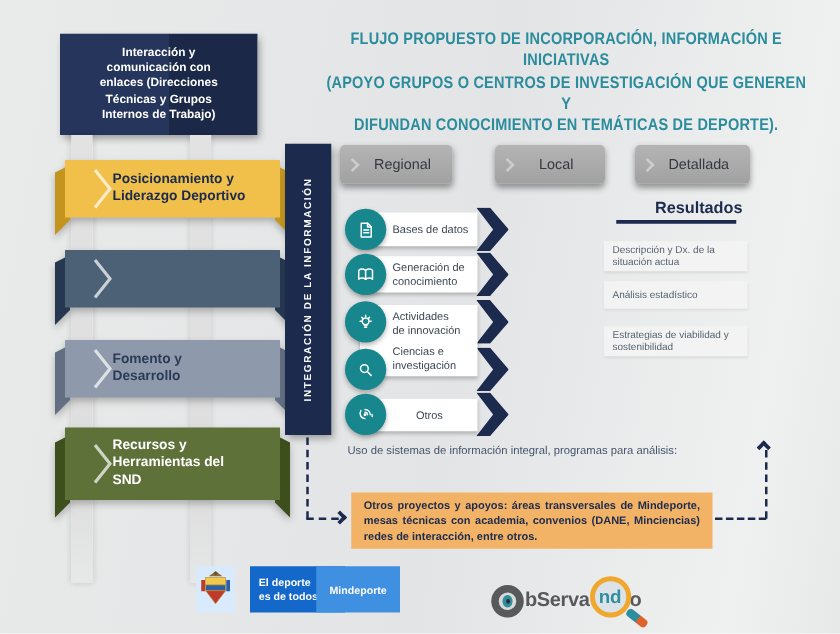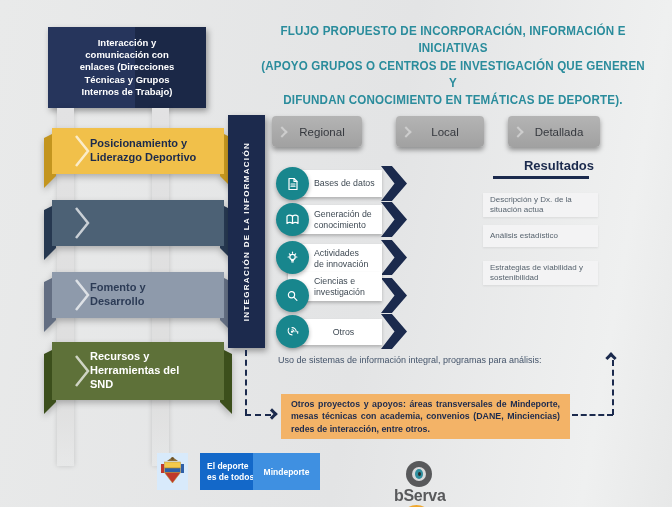--- a/index.html
+++ b/index.html
@@ -93,21 +93,21 @@
   .coat { position:absolute; left:157px; top:453px; width:31px; height:37px;
     background:#d8eafb; display:flex; align-items:center; justify-content:center; }
   .gov { position:absolute; left:188px; top:453px; width:76px; height:37px; background:#1368C9;
     color:#fff; font-weight:bold; font-size:8.5px; line-height:1.2; display:flex;
     align-items:center; padding-left:7px; white-space:pre-line;margin-left:12px; }
   .ministry { position:absolute; left:253px; top:453px; width:67px; height:37px; background:#3F90E1;
     color:#fff; font-weight:bold; font-size:8.5px; display:flex; align-items:center;
     justify-content:center; }
 
   
-  .obs { position:absolute; left:393px; top:461px; height:40px; display:flex; align-items:center;flex-direction:column; }
+  .obs { position:absolute; left:393px; top:461px; height:40px; display:flex; align-items:center; }
   .obs-o { width:26px; height:26px; border-radius:50%; background:#58595B; position:relative; flex:none; }
   .obs-o .ring { position:absolute; left:6px; top:6px; width:14px; height:14px; border-radius:50%; background:#d9dadb; }
   .obs-o .iris { position:absolute; left:9px; top:8px; width:8px; height:10px; border-radius:50%; background:#2F8E9E; }
   .obs-o .pupil { position:absolute; left:12px; top:11px; width:3px; height:4px; border-radius:50%; background:#2c2c2c; }
   .obs-t1 { color:#58595B; font-weight:bold; font-size:16px; letter-spacing:-.3px; margin-left:1px; }
   .obs-mag { position:relative; width:40px; height:40px; flex:none; margin-left:-2px; }
   .obs-lens { position:absolute; left:2px; top:0px; width:33px; height:33px; border-radius:50%;
     border:4px solid #EFA72E; background:rgba(205,220,232,.55);
     display:flex; align-items:center; justify-content:center; }
   .obs-nd { color:#2F8E9E; font-weight:bold; font-size:15px; }

